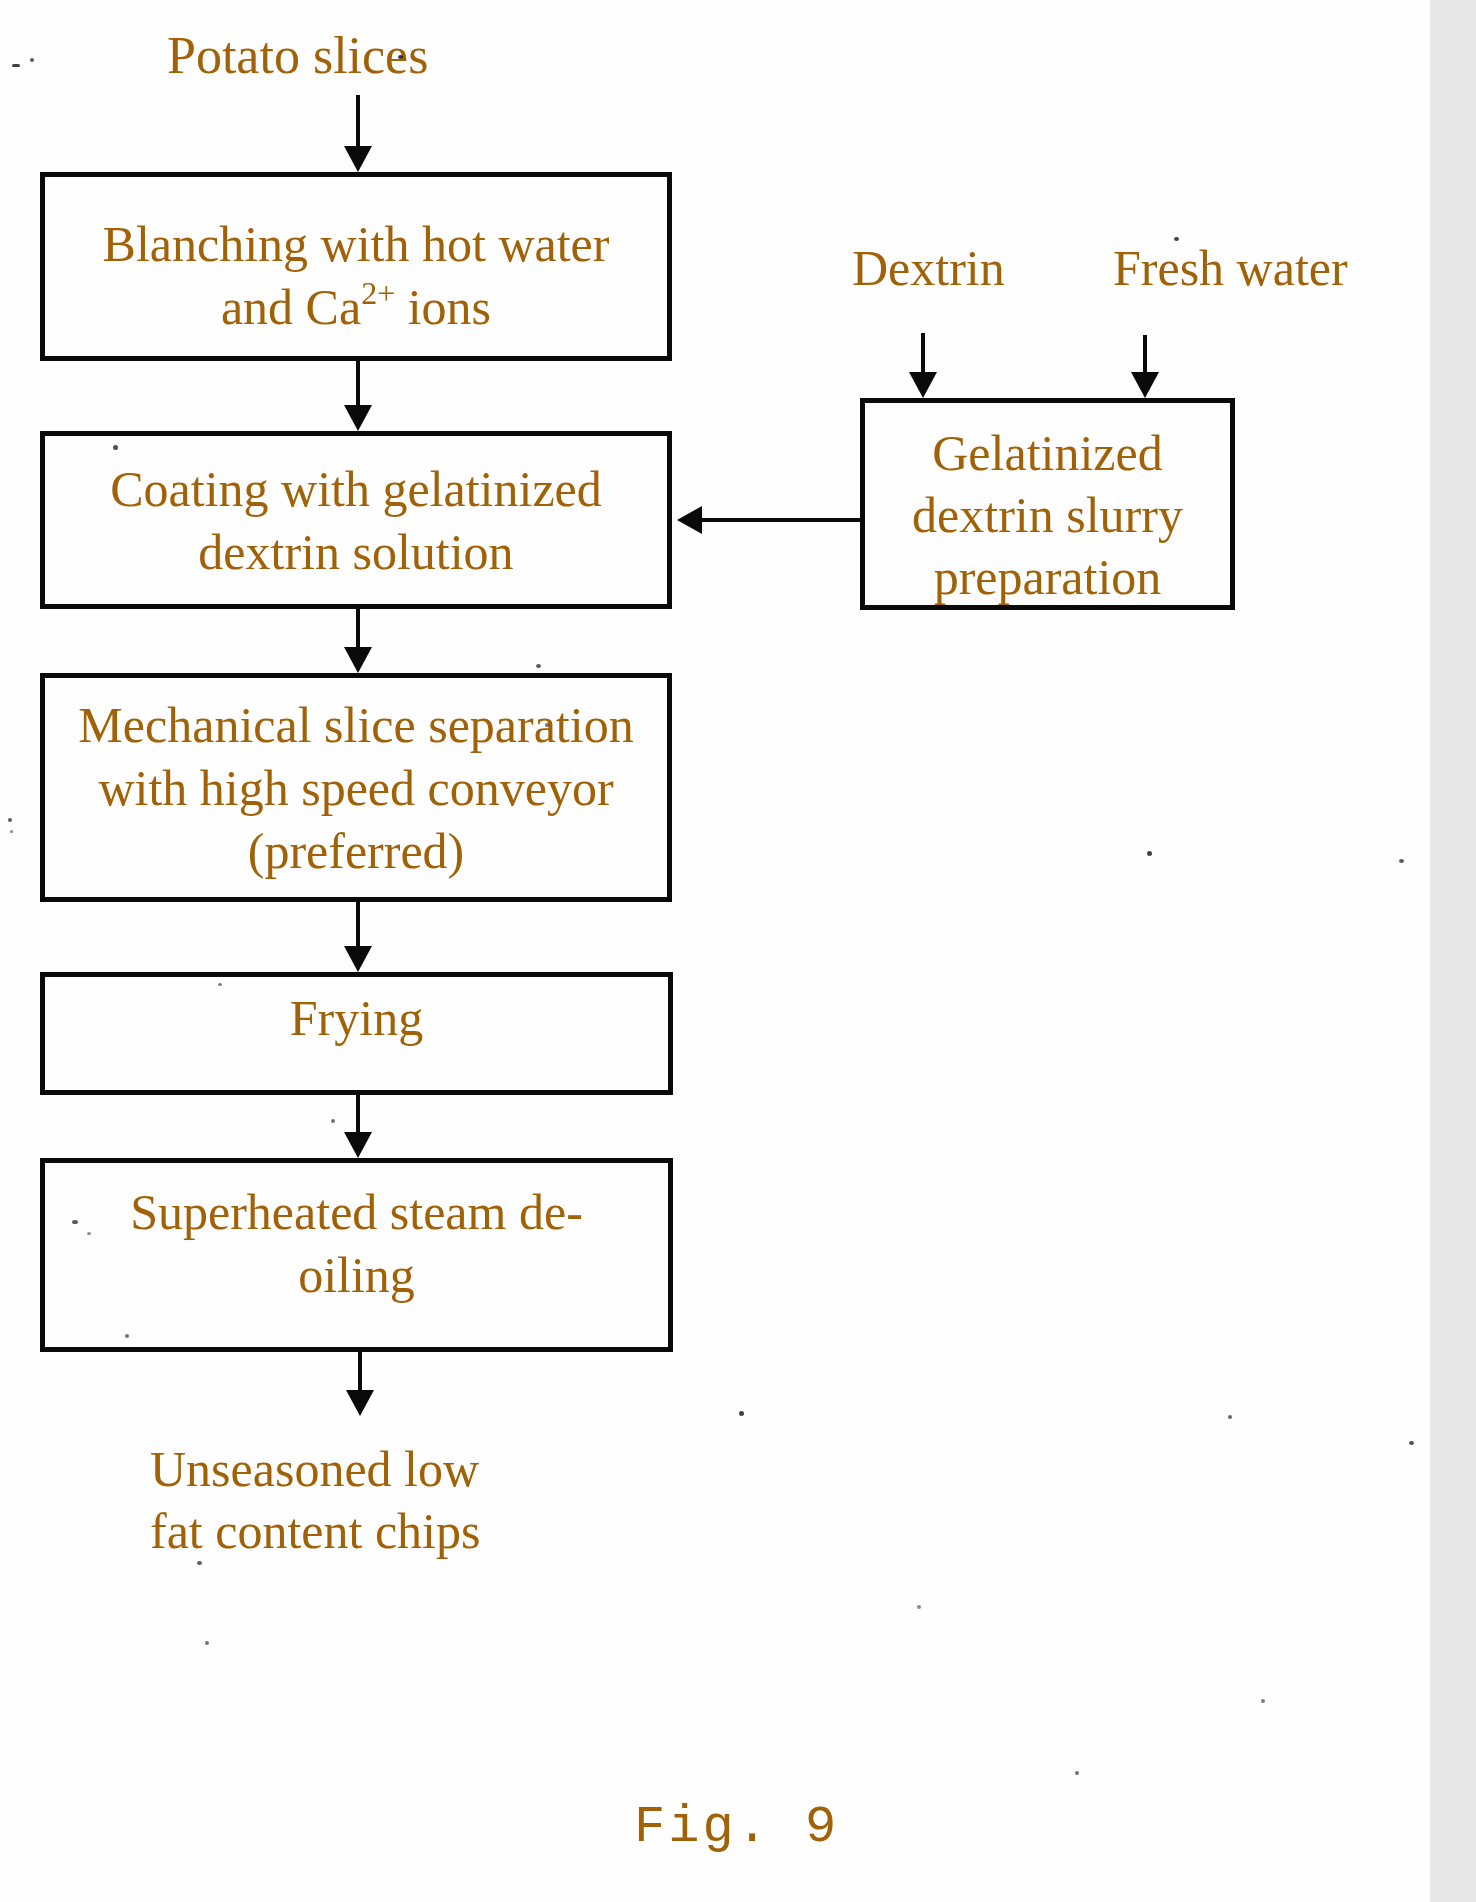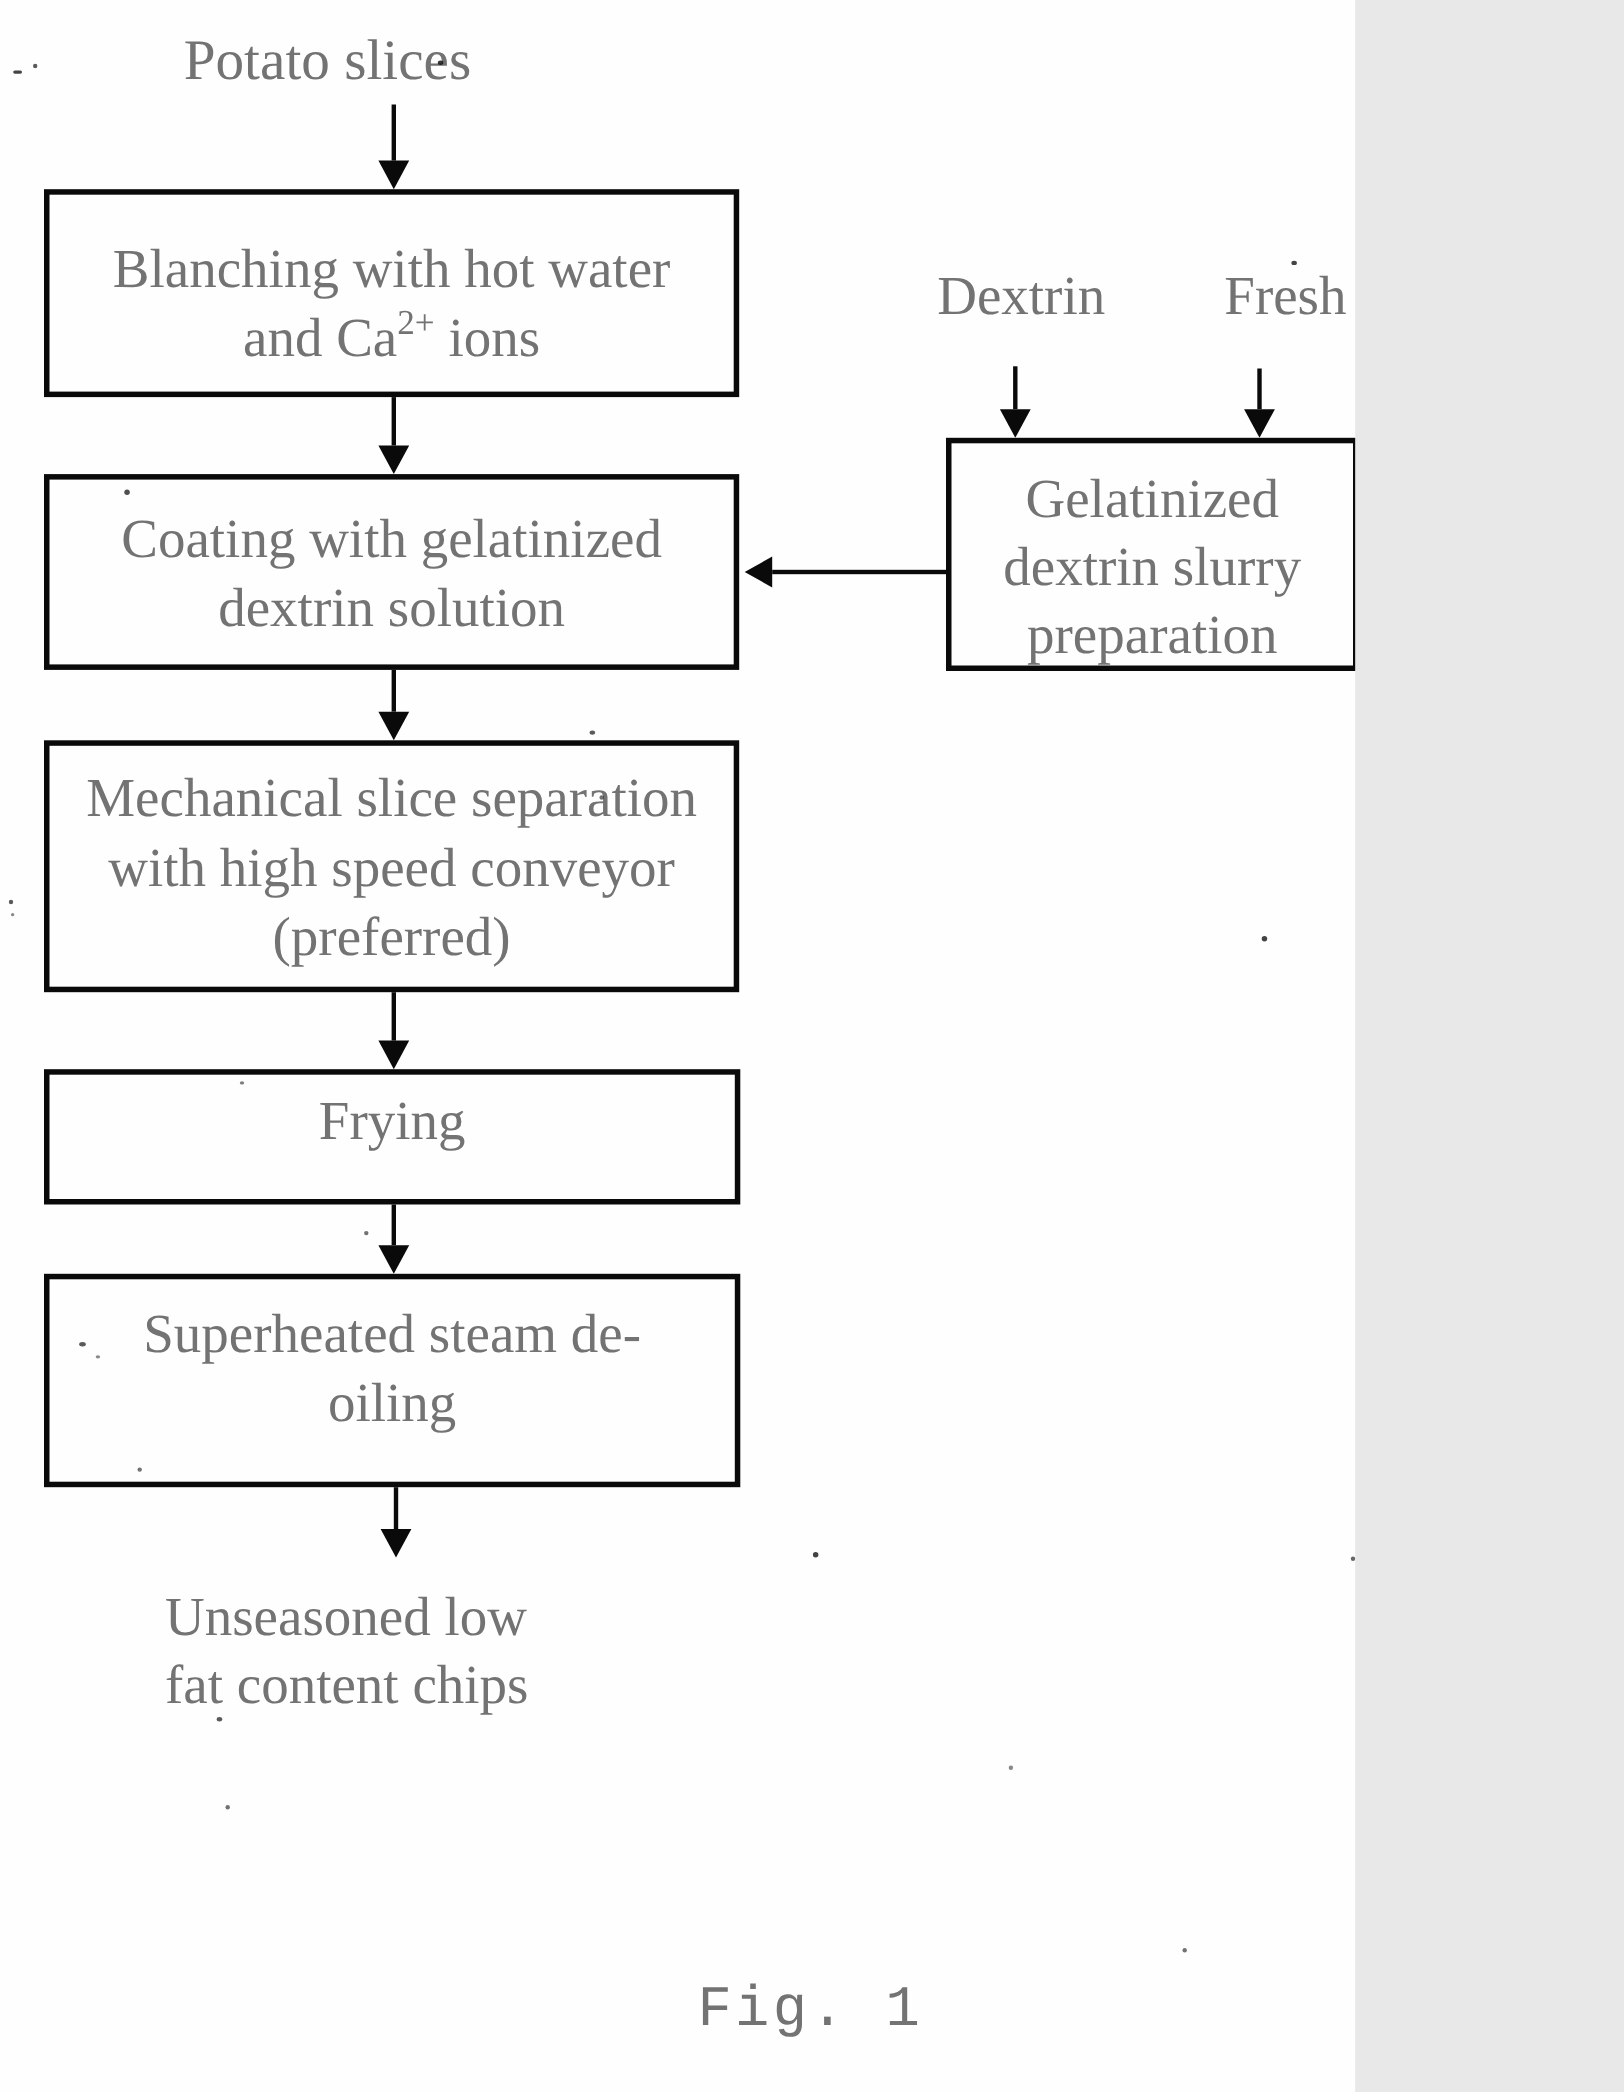--- a/index.html
+++ b/index.html
@@ -1,21 +1,21 @@
 <!DOCTYPE html>
 <html><head>
 <meta charset="utf-8">
 <style>
   html,body{margin:0;padding:0;background:#e8e8e8;}
   .page{
     position:relative;
-    width:1232px;height:1902px;
+    width:1430px;height:1902px;
     background:#fefefe;
     font-family:"Liberation Serif","DejaVu Serif",serif;
-    color:#737373;
+    color:#a16207;
     overflow:hidden;
   }
   .flow-box{
     position:absolute;
     border:5px solid #0a0a0a;
     box-sizing:border-box;
     display:flex;flex-direction:column;align-items:center;
     text-align:center;
     font-size:50px;line-height:63px;
     background:#fefefe;
@@ -123,21 +123,21 @@
   <div class="varrow" style="left:346px;top:1352px;">
     <div class="shaft" style="height:38px;"></div>
     <div class="head"></div>
   </div>
 
   <div class="multi-label" style="left:150px;top:1438px;">
     <div>Unseasoned low</div>
     <div>fat content chips</div>
   </div>
 
-  <div class="caption" style="left:634px;top:1798px;">Fig. 1</div>
+  <div class="caption" style="left:634px;top:1798px;">Fig. 9</div>
 
   <div class="speck" style="left:12px;top:64px;width:8px;height:3px;opacity:.8;border-radius:2px;"></div>
   <div class="speck" style="left:30px;top:58px;width:4px;height:4px;opacity:.7;"></div>
   <div class="speck" style="left:398px;top:55px;width:5px;height:4px;opacity:.85;"></div>
   <div class="speck" style="left:1174px;top:237px;width:5px;height:4px;opacity:.8;"></div>
   <div class="speck" style="left:113px;top:445px;width:5px;height:5px;opacity:.75;"></div>
   <div class="speck" style="left:536px;top:664px;width:5px;height:4px;opacity:.7;"></div>
   <div class="speck" style="left:545px;top:723px;width:4px;height:4px;opacity:.6;"></div>
   <div class="speck" style="left:1147px;top:851px;width:5px;height:5px;opacity:.8;"></div>
   <div class="speck" style="left:1399px;top:859px;width:5px;height:4px;opacity:.7;"></div>

